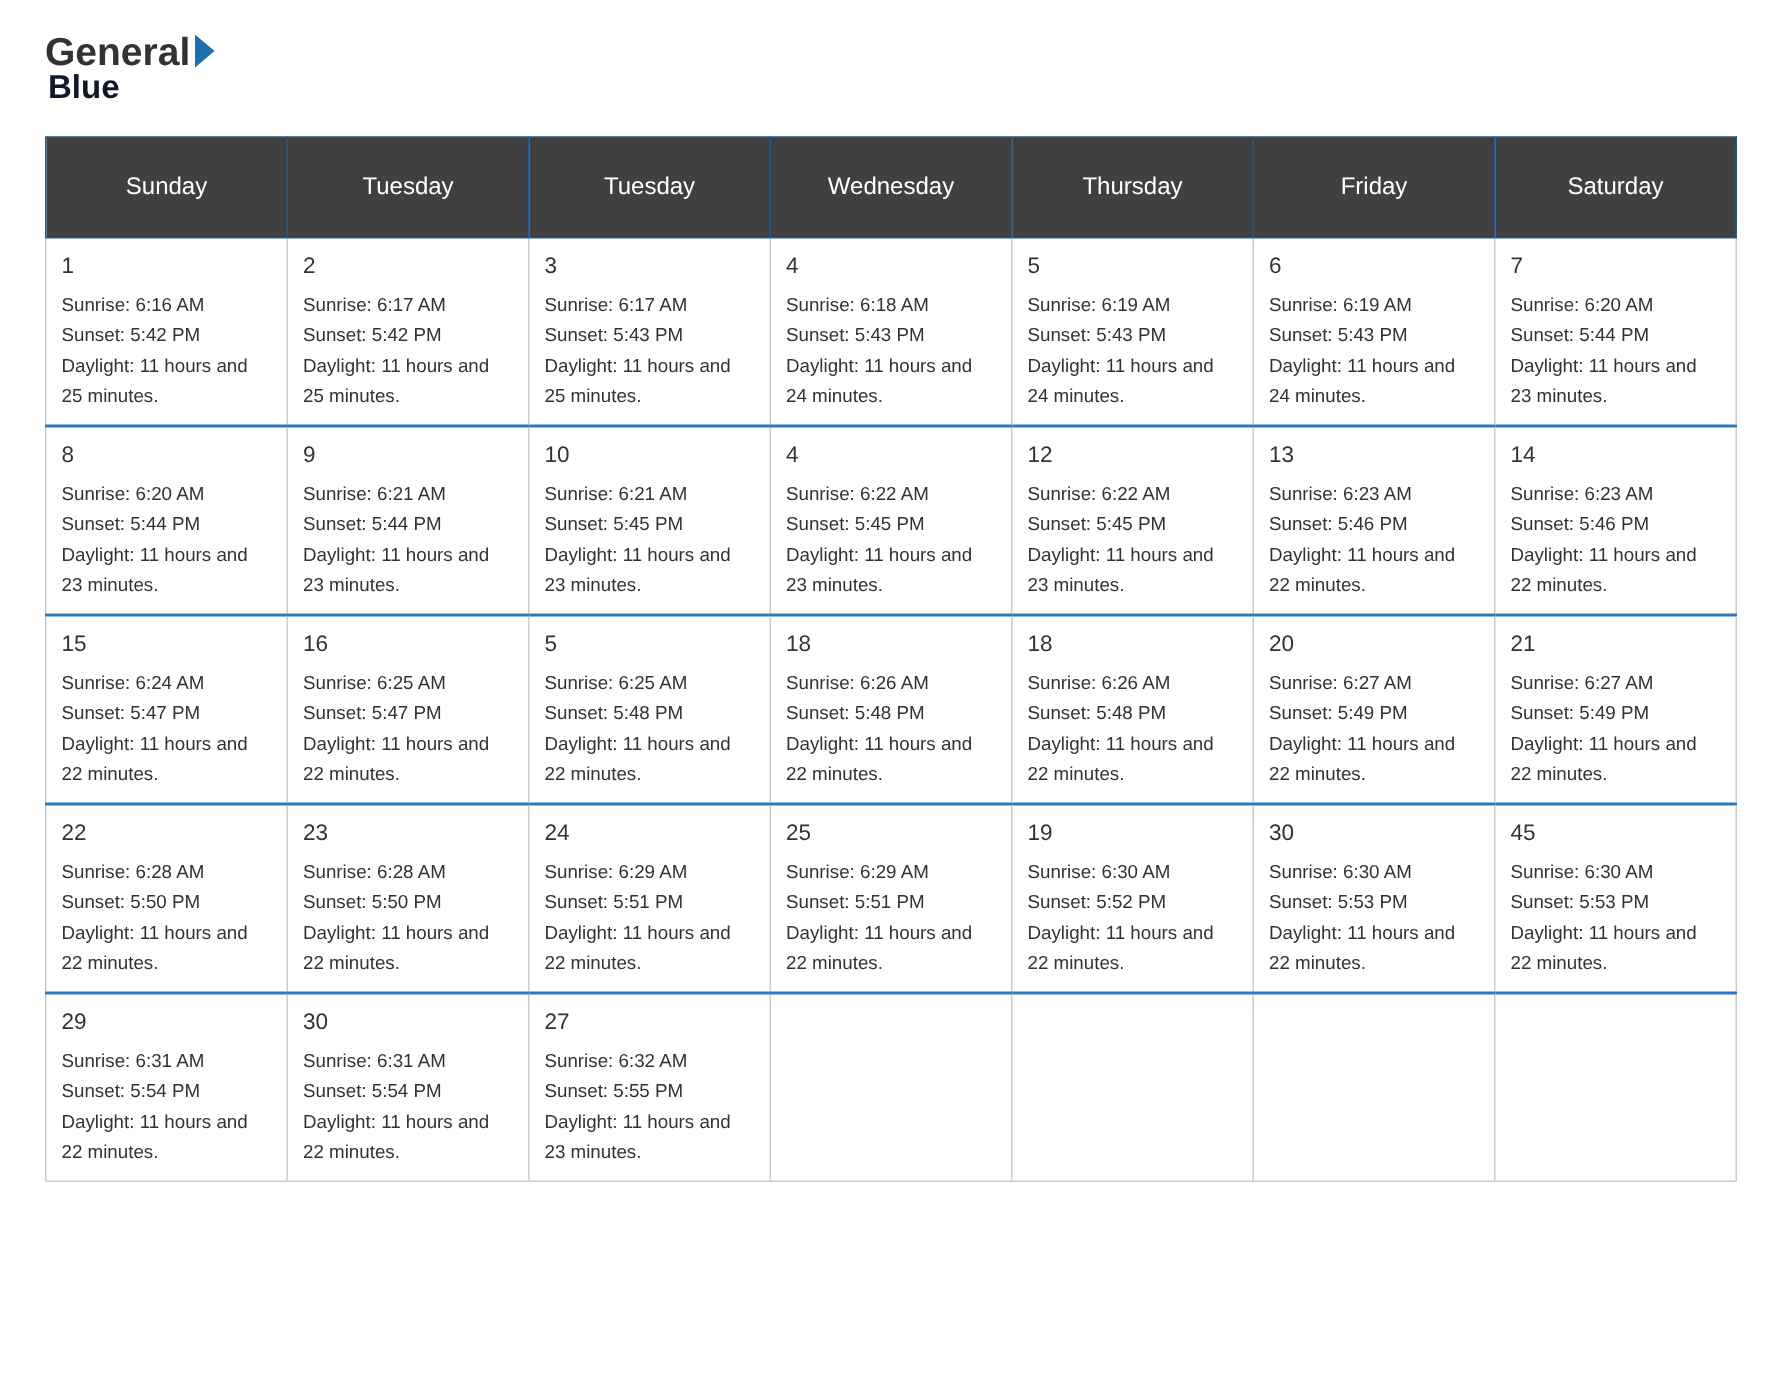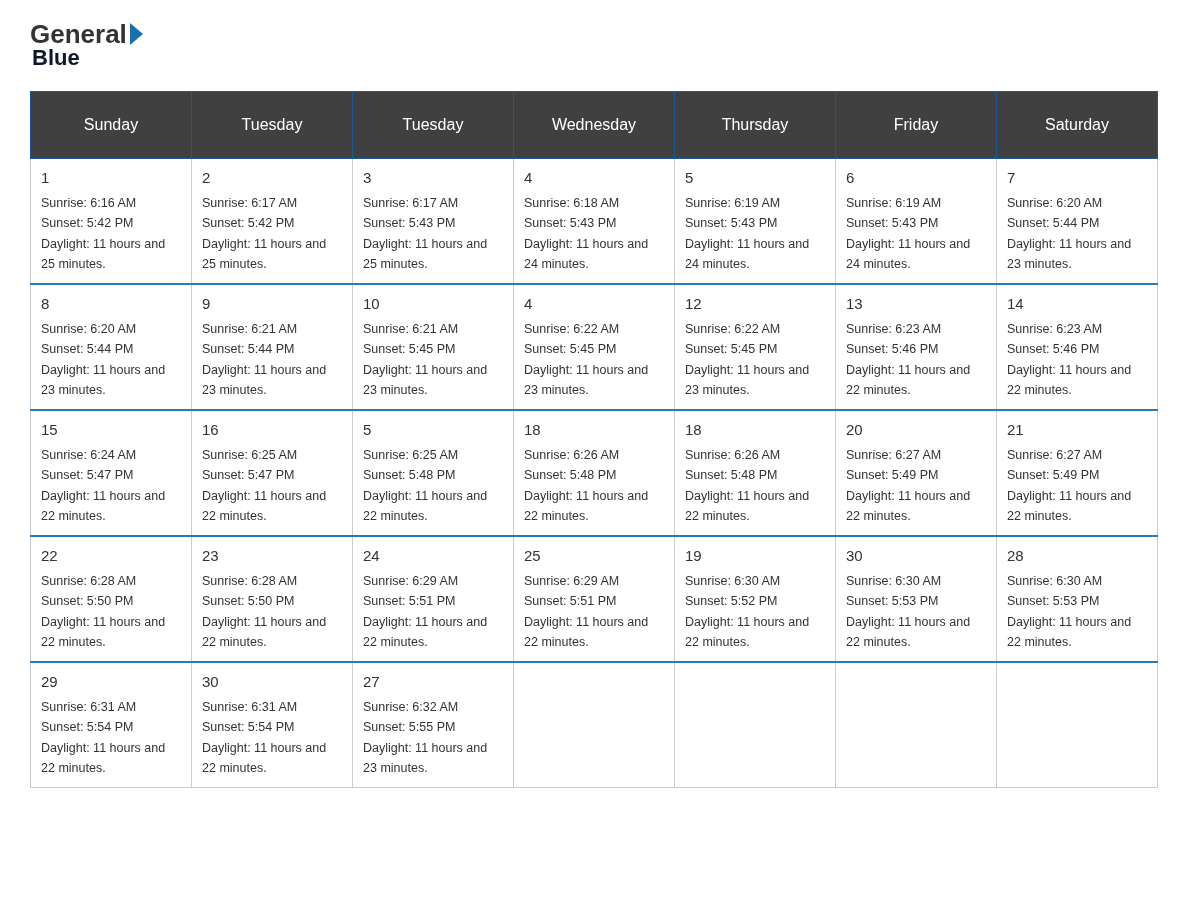--- a/index.html
+++ b/index.html
@@ -177,21 +177,21 @@
         <td><span class="day-number">23</span>
         <span class="day-info">Sunrise: 6:28 AM<br>Sunset: 5:50 PM<br>Daylight: 11 hours and 22 minutes.</span></td>
         <td><span class="day-number">24</span>
         <span class="day-info">Sunrise: 6:29 AM<br>Sunset: 5:51 PM<br>Daylight: 11 hours and 22 minutes.</span></td>
         <td><span class="day-number">25</span>
         <span class="day-info">Sunrise: 6:29 AM<br>Sunset: 5:51 PM<br>Daylight: 11 hours and 22 minutes.</span></td>
         <td><span class="day-number">19</span>
         <span class="day-info">Sunrise: 6:30 AM<br>Sunset: 5:52 PM<br>Daylight: 11 hours and 22 minutes.</span></td>
         <td><span class="day-number">30</span>
         <span class="day-info">Sunrise: 6:30 AM<br>Sunset: 5:53 PM<br>Daylight: 11 hours and 22 minutes.</span></td>
-        <td><span class="day-number">28</span>
+        <td><span class="day-number">45</span>
         <span class="day-info">Sunrise: 6:30 AM<br>Sunset: 5:53 PM<br>Daylight: 11 hours and 22 minutes.</span></td>
       </tr>
       <tr>
         <td><span class="day-number">29</span>
         <span class="day-info">Sunrise: 6:31 AM<br>Sunset: 5:54 PM<br>Daylight: 11 hours and 22 minutes.</span></td>
         <td><span class="day-number">30</span>
         <span class="day-info">Sunrise: 6:31 AM<br>Sunset: 5:54 PM<br>Daylight: 11 hours and 22 minutes.</span></td>
         <td><span class="day-number">27</span>
         <span class="day-info">Sunrise: 6:32 AM<br>Sunset: 5:55 PM<br>Daylight: 11 hours and 23 minutes.</span></td>
         <td class="empty-cell"></td>

